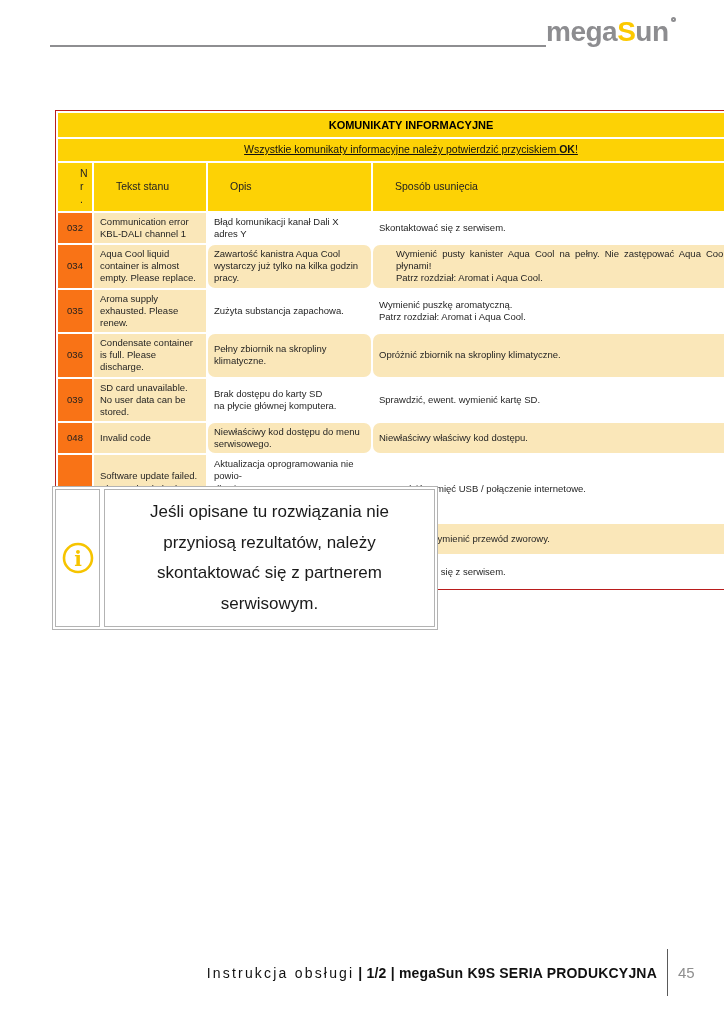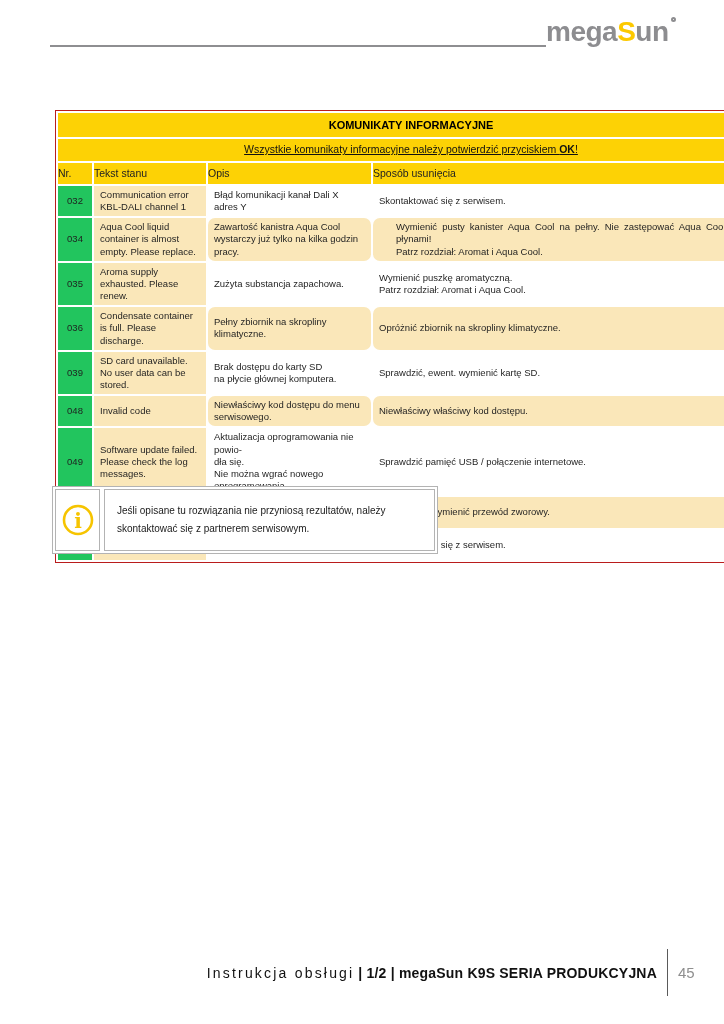--- a/index.html
+++ b/index.html
@@ -17,34 +17,34 @@
 
   
   .table-wrap { position:absolute; left:55px; top:110px; width:712px; border:1px solid #b91c1c; background:#fff; }
   table.msg { width:100%; border-collapse:separate; border-spacing:2px; background:#fff; table-layout:fixed; }
   col.w-nr { width:34px; } col.w-status { width:112px; } col.w-opis { width:163px; } col.w-sposob { width:auto; }
   td { font-size:9.5px; color:#1f1f1f; padding:3px 6px; vertical-align:middle; line-height:1.28;
        word-wrap:break-word; }
   .gold { background:#fdd205; }
   .title-cell { text-align:center; font-weight:bold; font-size:11px; padding:5px 6px; color:#000; }
   .subtitle-cell { text-align:center; font-size:10.5px; padding:4px 6px; color:#111;text-decoration:underline; }
-  tr.colhead td { background:#fdd205; font-size:10.5px; padding:4px 0; color:#222; }
-  td.c1 { background:#22c55e; text-align:center; }
+  tr.colhead td { background:#fdd205; font-size:10.5px; padding:4px 22px; color:#222; }
+  td.c1 { background:#f97316; text-align:center; }
   td.c2 { background:#fae7b9; }
   td.c3, td.c4 { background:#ffffff; white-space:pre-line; }
   tr.shaded td.c3, tr.shaded td.c4 { background:#fae7b9;border-radius:7px; }
   td.justify { text-align:justify;padding-left:23px; }
 
   
   .note { position:absolute; left:52px; top:486px; width:386px; min-height:68px;
           border:1px solid #b3b3b3; padding:2px; display:flex; gap:4px; background:#fff; }
   .note-icon-cell { border:1px solid #b3b3b3; width:45px; flex:0 0 45px;
                     display:flex; align-items:center; justify-content:center; }
   .note-text-cell { border:1px solid #b3b3b3; flex:1; padding:7px 12px; display:flex; align-items:center; }
-  .note-text-cell p { font-size:10px; line-height:1.8; color:#1a1a1a; }
+  .note-text-cell p { font-size:17px; line-height:1.8; color:#1a1a1a;text-align:center; }
 
   
   .footer { position:absolute; top:949px; left:0; right:24px; display:flex;
             justify-content:flex-end; align-items:center; }
   .footer-text { font-size:14px; color:#111; white-space:nowrap; }
   .ft-light { letter-spacing:2.2px; }
   .ft-bold { font-weight:bold; letter-spacing:0.2px; }
   .footer-divider { width:1px; height:47px; background:#5a5a5a; margin:0 10px; }
   .footer-page { font-size:15px; color:#8f8f8f; min-width:22px; text-align:left; }
 </style>

